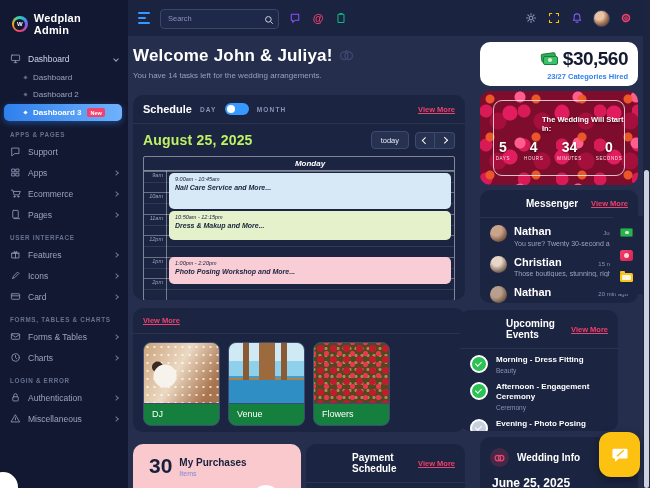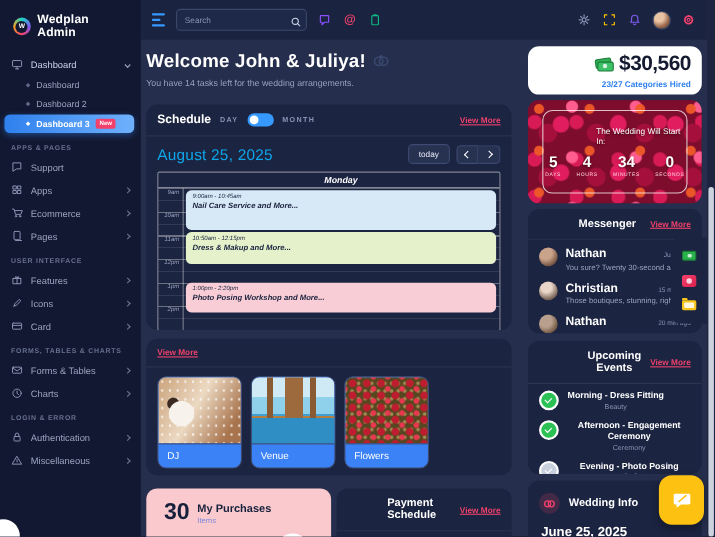--- a/index.html
+++ b/index.html
@@ -72,21 +72,21 @@
   .budget-note { color:#2f80ed; font-size:7.5px; font-weight:bold; margin-top:2px; }
   
   .schedule { left:133px; top:95px; width:332px; height:205px; }
   .sch-head { display:flex; align-items:center; gap:8px; padding:8px 10px; border-bottom:1px solid rgba(255,255,255,.07); }
   .sch-title { color:#fff; font-weight:bold; font-size:11px; }
   .tgl-lbl { color:#8a93b5; font-size:6.5px; letter-spacing:1.2px; font-weight:bold; }
   .toggle { width:24px; height:12px; background:#3699ff; border-radius:7px; position:relative; cursor:pointer; }
   .toggle .knob { position:absolute; left:2px; top:2px; width:8px; height:8px; background:#fff; border-radius:50%; }
   .sch-head .view-more { margin-left:auto; }
   .date-row { display:flex; align-items:center; padding:7px 10px 4px 10px; }
-  .date-row h2 { color:#0ea5e9; font-size:14px; font-weight:normal; flex:1; letter-spacing:.2px; }
+  .date-row h2 { color:#bef264; font-size:14px; font-weight:bold; flex:1; letter-spacing:.2px; }
   .btn-today { background:#273150; border:1px solid #3d4a73; color:#e7ebf7; font-size:7.5px; border-radius:4px;
     padding:3.5px 9px; cursor:pointer; margin-right:6px; font-family:inherit; }
   .nav-btns { display:flex; }
   .nav-btn { width:20px; height:17px; background:#273150; border:1px solid #3d4a73; display:flex; align-items:center; justify-content:center; cursor:pointer; }
   .nav-btn:first-child { border-radius:4px 0 0 4px; } .nav-btn:last-child { border-radius:0 4px 4px 0; border-left:none; }
   .chev-l2 { width:4.5px; height:4.5px; border-left:1.4px solid #fff; border-bottom:1.4px solid #fff; transform:rotate(45deg); }
   .chev-r2 { width:4.5px; height:4.5px; border-right:1.4px solid #fff; border-bottom:1.4px solid #fff; transform:rotate(-45deg); }
   .cal { margin:3px 10px 0 10px; border:1px solid rgba(255,255,255,.45); border-radius:2px;font-style:italic; }
   .cal-head { height:14px; border-bottom:1px solid rgba(255,255,255,.45); display:flex; align-items:center; justify-content:center;
     color:#fff; font-size:8px; font-weight:bold; padding-left:22px; }
@@ -95,21 +95,21 @@
       linear-gradient(rgba(255,255,255,.4),rgba(255,255,255,.4)) 22px 0/1px 100% no-repeat,
       repeating-linear-gradient(180deg, rgba(255,255,255,.28) 0 1px, transparent 1px 21.5px),
       repeating-linear-gradient(180deg, rgba(255,255,255,.10) 0 1px, transparent 1px 10.75px); }
   .tlabel { position:absolute; left:0; width:19px; text-align:right; color:#9aa3c0; font-size:5.5px; }
   .event { position:absolute; left:25px; right:3px; border-radius:5px; padding:3px 6px; color:#18213c; overflow:hidden; cursor:pointer; }
   .event .etime { font-size:5.5px; }
   .event .etitle { font-size:7px; font-weight:bold; margin-top:1.5px; }
   
   .suppliers { left:133px; top:308px; width:332px; height:124px; }
   .sup-row { display:flex; gap:8px; padding:8px 10px; }
-  .sup-tile { width:77px; border:1px solid #3d4a73; border-radius:8px; overflow:hidden; cursor:pointer; background:#3b82f6; }
+  .sup-tile { width:77px; border:1px solid #3d4a73; border-radius:8px; overflow:hidden; cursor:pointer; background:#15803d; }
   .sup-img { height:60px; }
   .sup-img.dj { background:
       radial-gradient(circle at 28% 55%, #f7f3ec 11px, transparent 12px),
       radial-gradient(circle at 18% 40%, #3b2a22 5px, transparent 6px),
       radial-gradient(circle, rgba(255,255,255,.75) .8px, transparent 1.4px) 0 0/7px 8px,
       linear-gradient(120deg,#caa27a,#ecd9c2 45%,#a8744d 85%); }
   .sup-img.venue { background:
       linear-gradient(0deg, #2f8fc4 0 38%, transparent 38%),
       linear-gradient(90deg, transparent 0 18%, #8a5a33 18% 26%, transparent 26% 40%, #9c6a3d 40% 62%, transparent 62% 70%, #8a5a33 70% 78%, transparent 78%),
       linear-gradient(0deg, transparent 0 30%, #b5803f 30% 42%, transparent 42%),
@@ -135,39 +135,39 @@
   .countdown { left:480px; top:91px; width:158px; height:94px; border-radius:10px; position:absolute; overflow:hidden;
     background:
       radial-gradient(circle at 10px 8px, rgba(240,90,40,.95) 4px, transparent 5px) 0 0/46px 38px,
       radial-gradient(circle at 30px 22px, #e11d5f 7px, transparent 8px) 0 0/52px 44px,
       radial-gradient(circle at 18px 30px, #a50f3c 8px, transparent 9px) 0 0/44px 40px,
       radial-gradient(circle at 40px 6px, #ff5d8f 5px, transparent 6px) 0 0/58px 46px,
       radial-gradient(circle at 6px 20px, #d81b56 6px, transparent 7px) 0 0/38px 34px,
       #7e0c2c; }
   .cd-box { margin:9px 13px; height:76px; border:1px solid rgba(255,255,255,.75); border-radius:9px;
     display:flex; flex-direction:column; align-items:center; justify-content:center; }
-  .cd-title { color:#fff; font-size:7.5px; font-weight:normal; text-shadow:0 1px 2px rgba(0,0,0,.5);margin-left:48px; }
+  .cd-title { color:#fff; font-size:7.5px; font-weight:bold; text-shadow:0 1px 2px rgba(0,0,0,.5);margin-left:48px; }
   .cd-units { display:flex; gap:14px; margin-top:6px; }
   .cd-unit { text-align:center; }
   .cd-val { color:#fff; font-size:14px; font-weight:bold; text-shadow:0 1px 2px rgba(0,0,0,.5); }
   .cd-lbl { color:#ffd9e4; font-size:4.5px; letter-spacing:.6px; margin-top:1px; }
   
   .messenger { left:480px; top:190px; width:158px; height:113px; }
   .msg-item { display:flex; gap:7px; padding:7px 10px 2px 10px; cursor:pointer; }
   .msg-ava { width:17px; height:17px; border-radius:50%; flex:0 0 17px; }
   .msg-ava.a1 { background:radial-gradient(circle at 35% 30%, #caa38b 35%, #7d5b49 70%, #3c2b22 100%); }
   .msg-ava.a2 { background:radial-gradient(circle at 40% 30%, #e8d6c8 30%, #8a7468 65%, #2e2620 100%); }
   .msg-ava.a3 { background:radial-gradient(circle at 35% 35%, #b9a08e 35%, #6e543f 75%); }
   .msg-body { flex:1; min-width:0; }
   .msg-top { display:flex; align-items:baseline; }
   .msg-name { color:#fff; font-size:11px; font-weight:bold; flex:1; }
   .msg-time { color:#8a93b5; font-size:6px; }
   .msg-text { color:#9aa3c0; font-size:7px; margin-top:2.5px; white-space:nowrap; overflow:hidden; text-overflow:ellipsis; }
   
-  .upcoming { left:480px; top:310px; width:158px; height:121px;text-align:center; }
+  .upcoming { left:460px; top:310px; width:158px; height:121px; }
   .up-item { display:flex; gap:8px; padding:6px 10px 2px 10px; cursor:pointer; }
   .up-check { width:18px; height:18px; border-radius:50%; flex:0 0 18px; display:flex; align-items:center; justify-content:center;
     border:2px solid #fff; }
   .up-check.done { background:#2bc155; }
   .up-check.todo { background:#c8cfdd; }
   .up-check .tick { width:6px; height:3.5px; border-left:1.6px solid #fff; border-bottom:1.6px solid #fff; transform:rotate(-45deg) translateY(-1px); }
   .up-title { color:#fff; font-size:8px; font-weight:bold; line-height:1.25; }
   .up-cat { color:#8a93b5; font-size:6.5px; margin-top:2px; }
   
   .wedding { left:480px; top:437px; width:158px; height:70px; }

